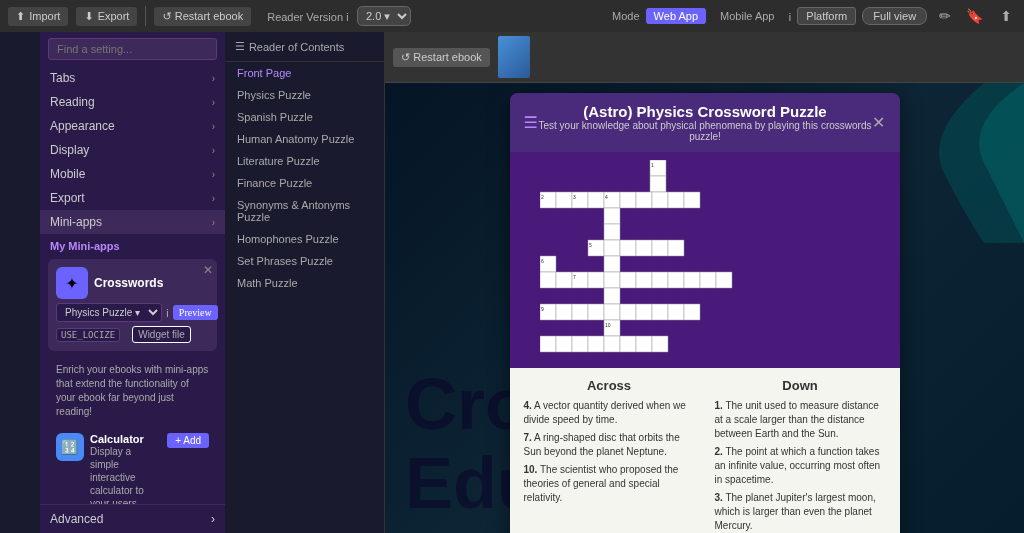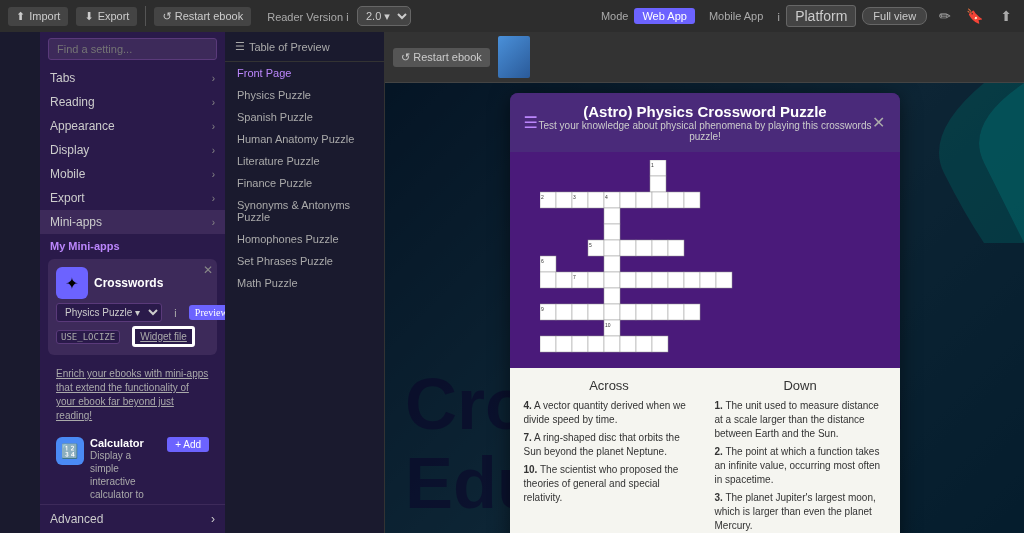--- a/index.html
+++ b/index.html
@@ -8,21 +8,21 @@
     
     .top-bar { display: flex; align-items: center; background: #2d2d2d; height: 32px; padding: 0 8px; gap: 8px; flex-shrink: 0; }
     .top-bar-btn { display: flex; align-items: center; gap: 4px; background: #444; color: #ccc; border: none; padding: 3px 8px; border-radius: 3px; cursor: pointer; font-size: 11px; }
     .top-bar-separator { width: 1px; height: 20px; background: #555; }
     .reader-version { display: flex; align-items: center; gap: 4px; color: #aaa; font-size: 11px; margin-left: 8px; }
     .version-select { background: #444; color: #ccc; border: 1px solid #666; padding: 2px 4px; border-radius: 5px; font-size: 11px; text-align: center; }
     .spacer { flex: 1; }
     .mode-section { display: flex; align-items: center; gap: 6px; color: #aaa; font-size: 11px; }
     .mode-tab { padding: 2px 8px; border-radius: 3px; cursor: pointer; color: #aaa; }
     .mode-tab.active { background: #6c63ff; color: white; }
-    .platform-btn { background: #444; color: #ccc; border: 1px solid #666; padding: 2px 8px; border-radius: 3px; font-size: 14px; }
+    .platform-btn { background: #444; color: #ccc; border: 1px solid #666; padding: 2px 8px; border-radius: 3px; font-size: 11px; }
     .fullview-btn { background: #444; color: #ccc; border: 1px solid #666; padding: 2px 10px; border-radius: 8px; font-size: 11px; }
     .icon-btn { background: none; border: none; color: #aaa; cursor: pointer; padding: 2px 4px; font-size: 14px; }
 
     
     .main { display: flex; flex: 1; overflow: hidden; padding-left: 40px; }
 
     
     .sidebar { width: 185px; background: #2a1a4a; flex-shrink: 0; display: flex; flex-direction: column; overflow: hidden; }
     .sidebar-search { padding: 6px 8px; }
     .sidebar-search input { width: 100%; background: #3d2a5a; border: 1px solid #5a3a7a; color: #ccc; padding: 4px 8px; border-radius: 3px; font-size: 11px; }
@@ -30,28 +30,28 @@
     .sidebar-item .arrow { color: #888; font-size: 10px; }
     .sidebar-section-title { color: #bb86fc; font-size: 11px; padding: 6px 10px 3px; font-weight: bold; }
 
     
     .mini-apps-section { padding: 4px 8px; overflow-y: auto; flex: 1; }
     .mini-app-card { background: #3d2a5a; border-radius: 6px; padding: 8px; margin-bottom: 8px; position: relative; }
     .mini-app-header { display: flex; align-items: center; gap: 6px; margin-bottom: 4px; }
     .mini-app-icon { width: 32px; height: 32px; border-radius: 6px; display: flex; align-items: center; justify-content: center; font-size: 16px; flex-shrink: 0; }
     .crosswords-icon { background: #6c63ff; }
     .mini-app-close { position: absolute; top: 4px; right: 4px; background: none; border: none; color: #888; cursor: pointer; font-size: 12px; }
-    .mini-app-controls { display: flex; align-items: center; gap: 12px; margin-bottom: 4px; }
+    .mini-app-controls { display: flex; align-items: center; gap: 4px; margin-bottom: 4px; }
     .mini-app-select { background: #2a1a4a; color: #ccc; border: 1px solid #5a3a7a; padding: 2px 4px; border-radius: 3px; font-size: 10px; }
     .preview-btn { background: #6c63ff; color: white; border: none; padding: 2px 6px; border-radius: 3px; font-size: 10px; cursor: pointer; font-family: Liberation Serif, serif; }
     .mini-app-row2 { display: flex; align-items: center; gap: 12px; }
     .code-badge { background: #2a1a4a; color: #aaa; border: 1px solid #5a3a7a; padding: 1px 4px; border-radius: 3px; font-size: 9px; font-family: monospace; }
-    .widget-btn { background: #2a1a4a; color: #aaa; border: 3px solid #ffffff; padding: 2px 5px; border-radius: 3px; font-size: 10px; cursor: pointer; text-decoration: underline; }
-
-    .enrich-text { color: #aaa; font-size: 10px; padding: 4px 8px 8px; line-height: 1.4; text-decoration: underline; }
+    .widget-btn { background: #2a1a4a; color: #aaa; border: 1px solid #ffffff; padding: 2px 5px; border-radius: 3px; font-size: 10px; cursor: pointer; }
+
+    .enrich-text { color: #aaa; font-size: 10px; padding: 4px 8px 8px; line-height: 1.4; }
 
     .available-app { display: flex; align-items: flex-start; gap: 6px; padding: 6px 8px; border-bottom: 1px solid #3d2a5a; }
     .avail-icon { width: 28px; height: 28px; border-radius: 6px; display: flex; align-items: center; justify-content: center; font-size: 14px; flex-shrink: 0; background: #555; }
     .avail-content { flex: 1; }
     .avail-title { color: #fff; font-weight: bold; font-size: 11px; }
     .avail-desc { color: #aaa; font-size: 10px; line-height: 1.3; }
     .add-btn { background: #6c63ff; color: white; border: none; padding: 2px 8px; border-radius: 3px; font-size: 10px; cursor: pointer; flex-shrink: 0; }
 
     .sidebar-footer { background: #2a1a4a; padding: 4px 10px; border-top: 1px solid #3d2a5a; }
     .advanced-item { display: flex; align-items: center; justify-content: space-between; color: #ccc; font-size: 12px; padding: 3px 0; cursor: pointer; }
@@ -85,21 +85,21 @@
     .modal-title { color: #fff; font-size: 15px; font-weight: bold; }
     .modal-subtitle { color: #ccc; font-size: 10px; }
     .modal-close { color: #aaa; cursor: pointer; font-size: 16px; }
 
     .crossword-grid { background: #4a1a7a; padding: 8px; flex-shrink: 0; }
     .grid-container { display: flex; justify-content: center; }
 
     .clues-section { background: #f5f5f0; flex: 1; overflow-y: auto; padding: 10px 14px; }
     .clues-columns { display: flex; gap: 20px; }
     .clues-col { flex: 1; }
-    .clues-col-title { font-weight: normal; font-size: 13px; color: #333; margin-bottom: 6px; text-align: center; }
+    .clues-col-title { font-weight: bold; font-size: 13px; color: #333; margin-bottom: 6px; text-align: center; }
     .clue-item { font-size: 10px; color: #333; margin-bottom: 4px; line-height: 1.4; }
   </style>
 </head>
 <body>
 
 <div class="top-bar">
   <button class="top-bar-btn">
     <span>⬆</span>
     <span>Import</span>
   </button>
@@ -210,21 +210,21 @@
       <div class="advanced-item">
         <span>Advanced</span>
         <span>›</span>
       </div>
     </div>
   </div>
 
   <div class="toc-panel">
     <div class="toc-header">
       <span>☰</span>
-      <span>Table of Preview</span>
+      <span>Reader of Contents</span>
     </div>
     <div class="toc-item active">Front Page</div>
     <div class="toc-item">Physics Puzzle</div>
     <div class="toc-item">Spanish Puzzle</div>
     <div class="toc-item">Human Anatomy Puzzle</div>
     <div class="toc-item">Literature Puzzle</div>
     <div class="toc-item">Finance Puzzle</div>
     <div class="toc-item">Synonyms &amp; Antonyms Puzzle</div>
     <div class="toc-item">Homophones Puzzle</div>
     <div class="toc-item">Set Phrases Puzzle</div>

